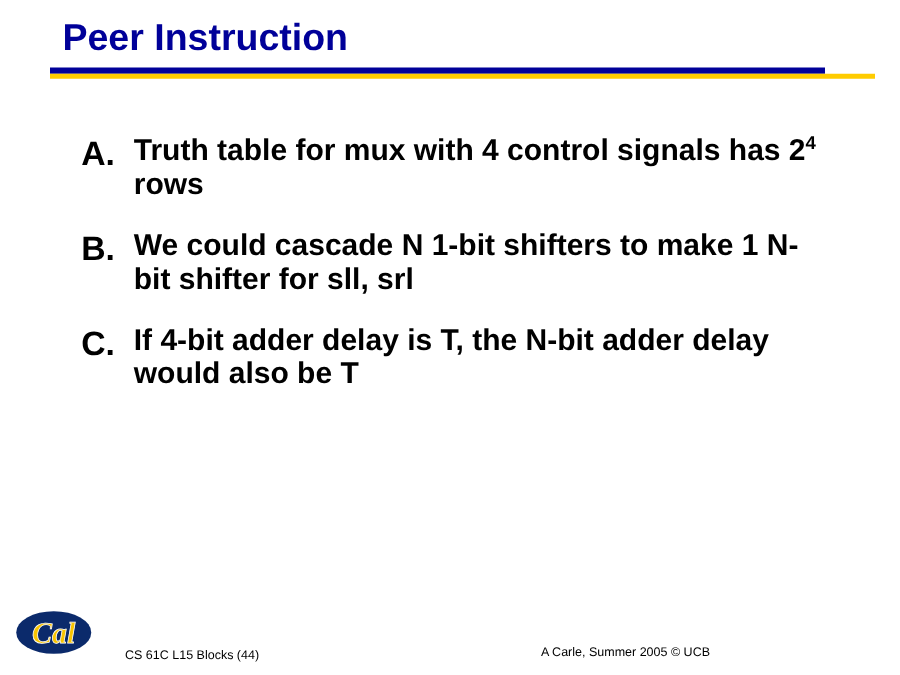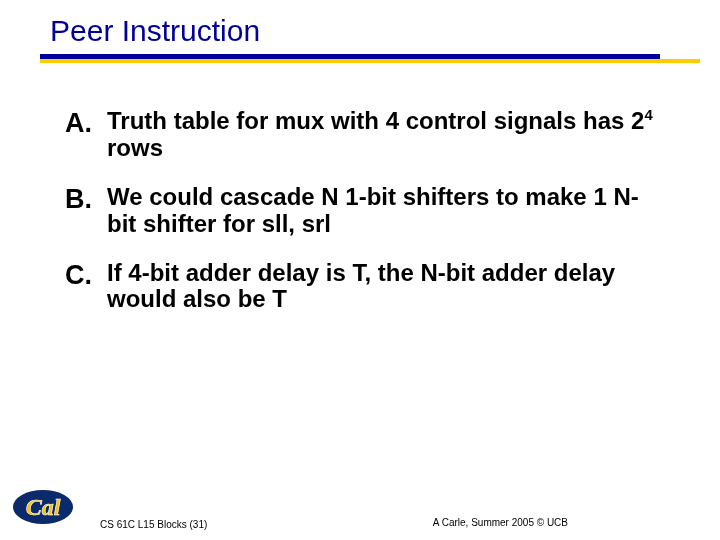--- a/index.html
+++ b/index.html
@@ -16,21 +16,21 @@
   width: 720px;
   height: 540px;
   position: relative;
   box-sizing: border-box;
 }
 .title-wrap {
   padding: 14px 0 0 50px;
 }
 .title {
   font-size: 30px;
-  font-weight: normal;
+  font-weight: bold;
   color: #000099;
   margin: 0;
 }
 .rule-wrap {
   margin-top: 6px;
 }
 .rule-navy {
   height: 5px;
   background: #000099;
   width: 620px;
@@ -120,17 +120,17 @@
     </div>
   </div>
 
   <div class="footer">
     <div class="logo">
       <svg width="62" height="38" viewBox="0 0 62 38">
         <ellipse cx="31" cy="19" rx="30" ry="17" fill="#0b2a6b"></ellipse>
         <text x="31" y="27" text-anchor="middle" font-family="Georgia, 'Times New Roman', serif" font-style="italic" font-weight="bold" font-size="24" fill="#f8c400" stroke="#ffffff" stroke-width="0.6">Cal</text>
       </svg>
     </div>
-    <div class="footer-left">CS 61C L15 Blocks (31)</div>
+    <div class="footer-left">CS 61C L15 Blocks (44)</div>
     <div class="footer-right">A Carle, Summer 2005 © UCB</div>
   </div>
 
 </div>
 
 </body></html>

